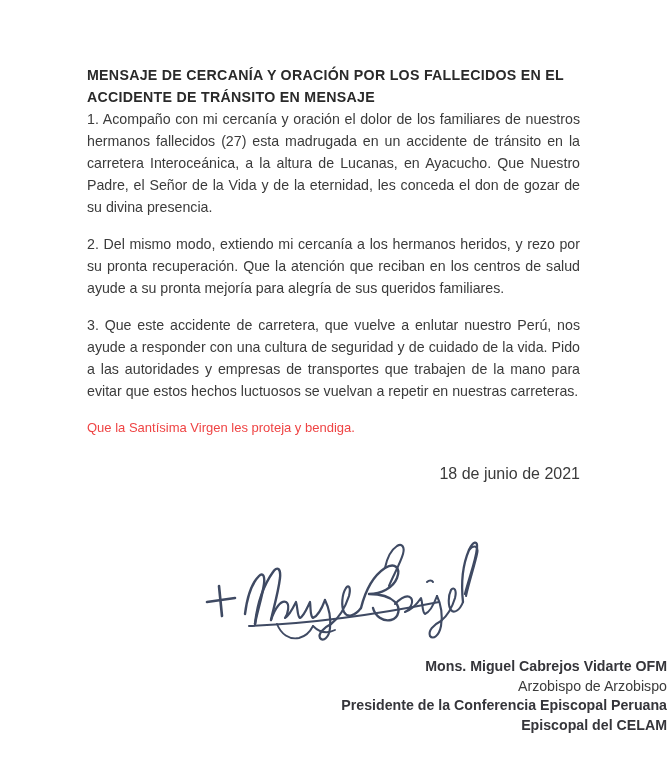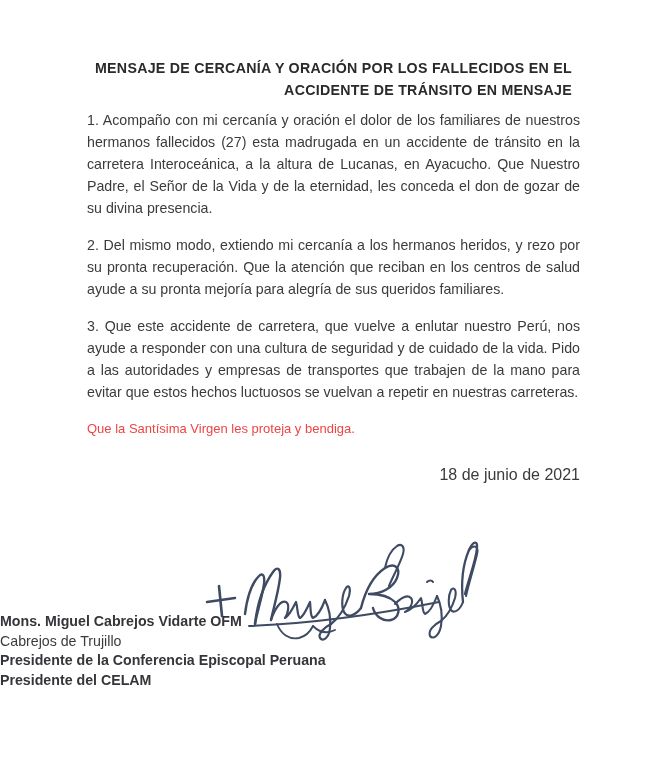--- a/index.html
+++ b/index.html
@@ -24,27 +24,27 @@
   }
 
   .content {
     position: absolute;
     left: 87px;
     top: 0;
     width: 493px;
   }
 
   .doc-title {
-    margin: 8px;
-    padding-top: 49px;
+    margin: 0;
+    padding-top: 64px;
     font-size: 14.2px;
     font-weight: bold;
     line-height: 22px;
     color: #2a2a2a;
-    text-align: right;
+    text-align: left;
     letter-spacing: 0.02em;
   }
   .doc-title .title-line {
     display: block;
   }
 
   .body-block {
   }
 
   p.para {
@@ -86,23 +86,23 @@
     align-items: center;
     justify-content: center;
   }
   .signature-svg {
     display: block;
   }
 
   .signatory {
     position: absolute;
     left: 0;
-    top: 612px;
+    top: 657px;
     width: 667px;
-    text-align: left;
+    text-align: right;
   }
   .signatory .sig-line {
     display: block;
     font-size: 14.2px;
     line-height: 19.5px;
     color: #35353a;
     font-weight: bold;
   }
   .signatory .sig-line.regular {
     font-weight: normal;
@@ -166,18 +166,18 @@
 
       <path d="M60 98 C110 96 180 88 250 74" stroke-width="2"></path>
 
       <path d="M88 96 C92 106 100 112 110 110 C118 108 122 102 124 98" stroke-width="1.9"></path>
       <path d="M124 98 C130 104 138 106 146 102" stroke-width="1.9"></path>
     </svg>
   </div>
 
   <div class="signatory">
     <span class="sig-line">Mons. Miguel Cabrejos Vidarte OFM</span>
-    <span class="sig-line regular">Cabrejos de Trujillo</span>
+    <span class="sig-line regular">Arzobispo de Arzobispo</span>
     <span class="sig-line">Presidente de la Conferencia Episcopal Peruana</span>
-    <span class="sig-line">Presidente del CELAM</span>
+    <span class="sig-line">Episcopal del CELAM</span>
   </div>
 
 </div>
 
 </body></html>

